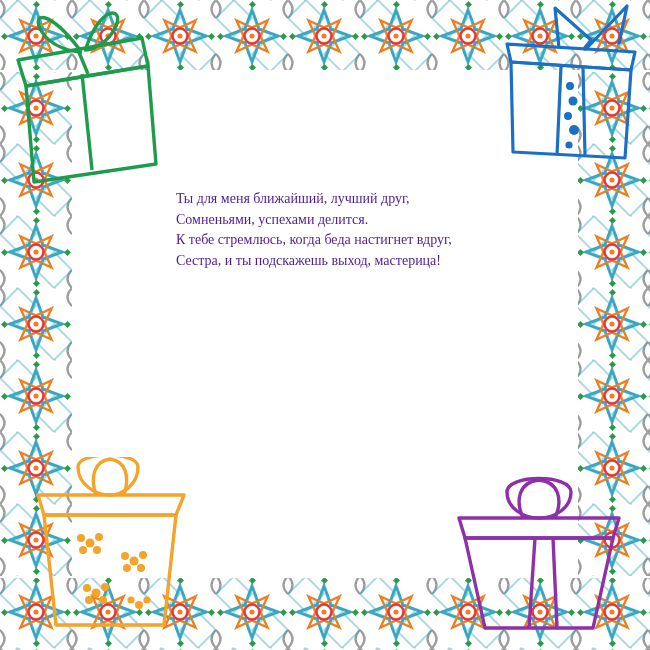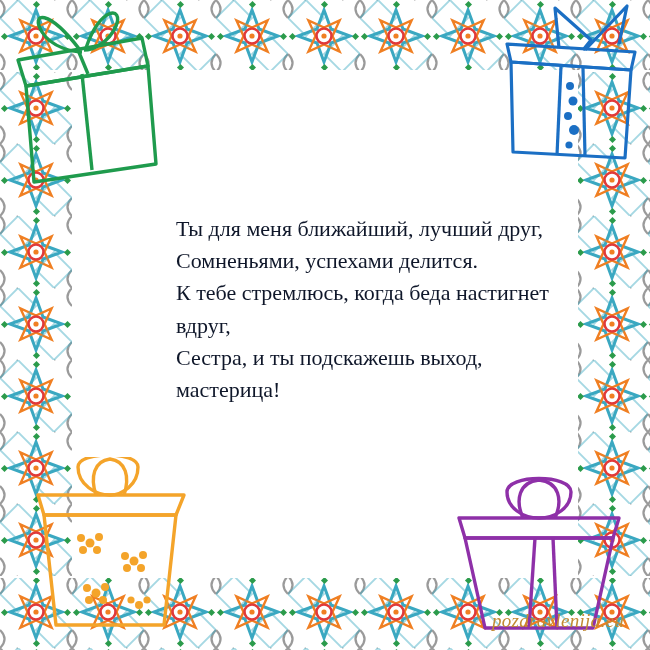--- a/index.html
+++ b/index.html
@@ -29,22 +29,22 @@
     width: 506px; height: 506px;
     background: #ffffff;
   }
 
   
   .poem {
     position: absolute;
     left: 176px;
     top: 148px;
     width: 392px;
-    color: #0f172a;
-    font-size: 22px;
+    color: #4c1d95;
+    font-size: 14px;
     line-height: 1.47;
     font-family: "Liberation Serif", serif;
     white-space: pre-wrap;
   }
   .poem .stanza { margin: 0 0 0 0; }
   .poem .gap { height: 22px; }
 
   
   .watermark {
     position: absolute;
@@ -203,15 +203,14 @@
   </div>
 
   <div class="poem">
     <div class="stanza">Ты для меня ближайший, лучший друг,
 Сомненьями, успехами делится.
 К тебе стремлюсь, когда беда настигнет вдруг,
 Сестра, и ты подскажешь выход, мастерица!</div>
     <div class="gap"></div>
   </div>
 
-  <div class="watermark">pozdravlenija.eu</div>
 
 </div>
 
 </body></html>

